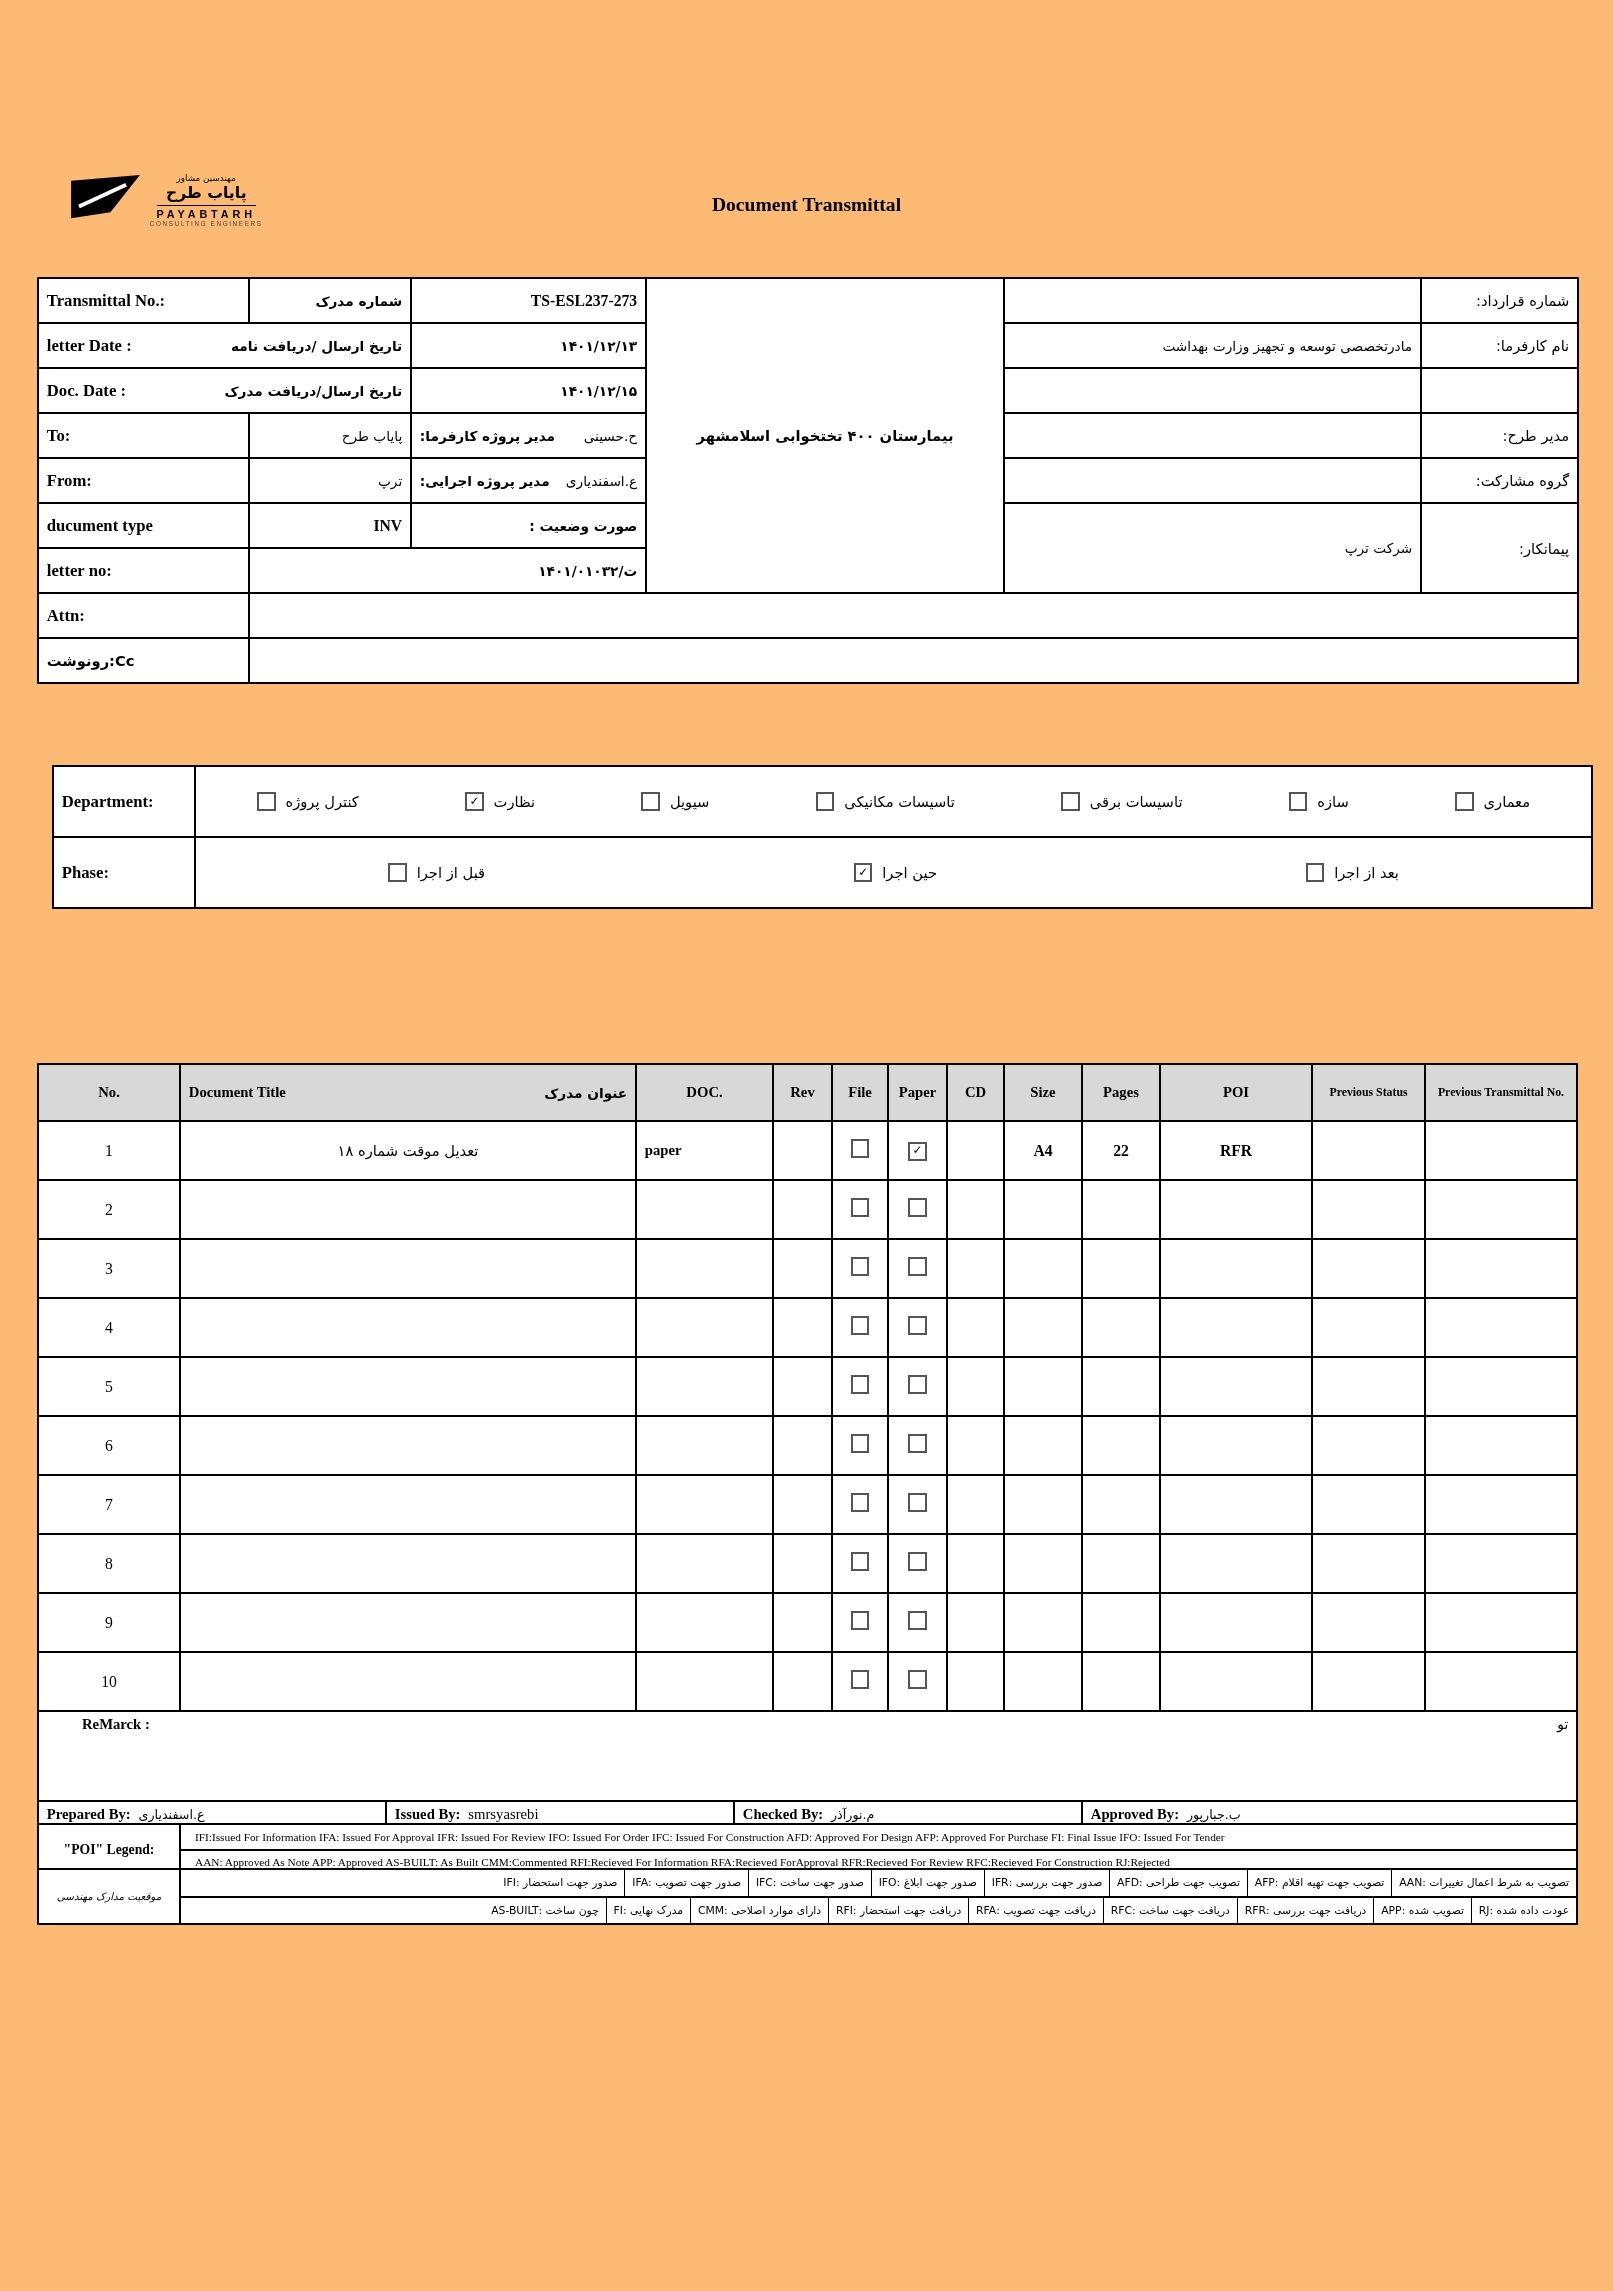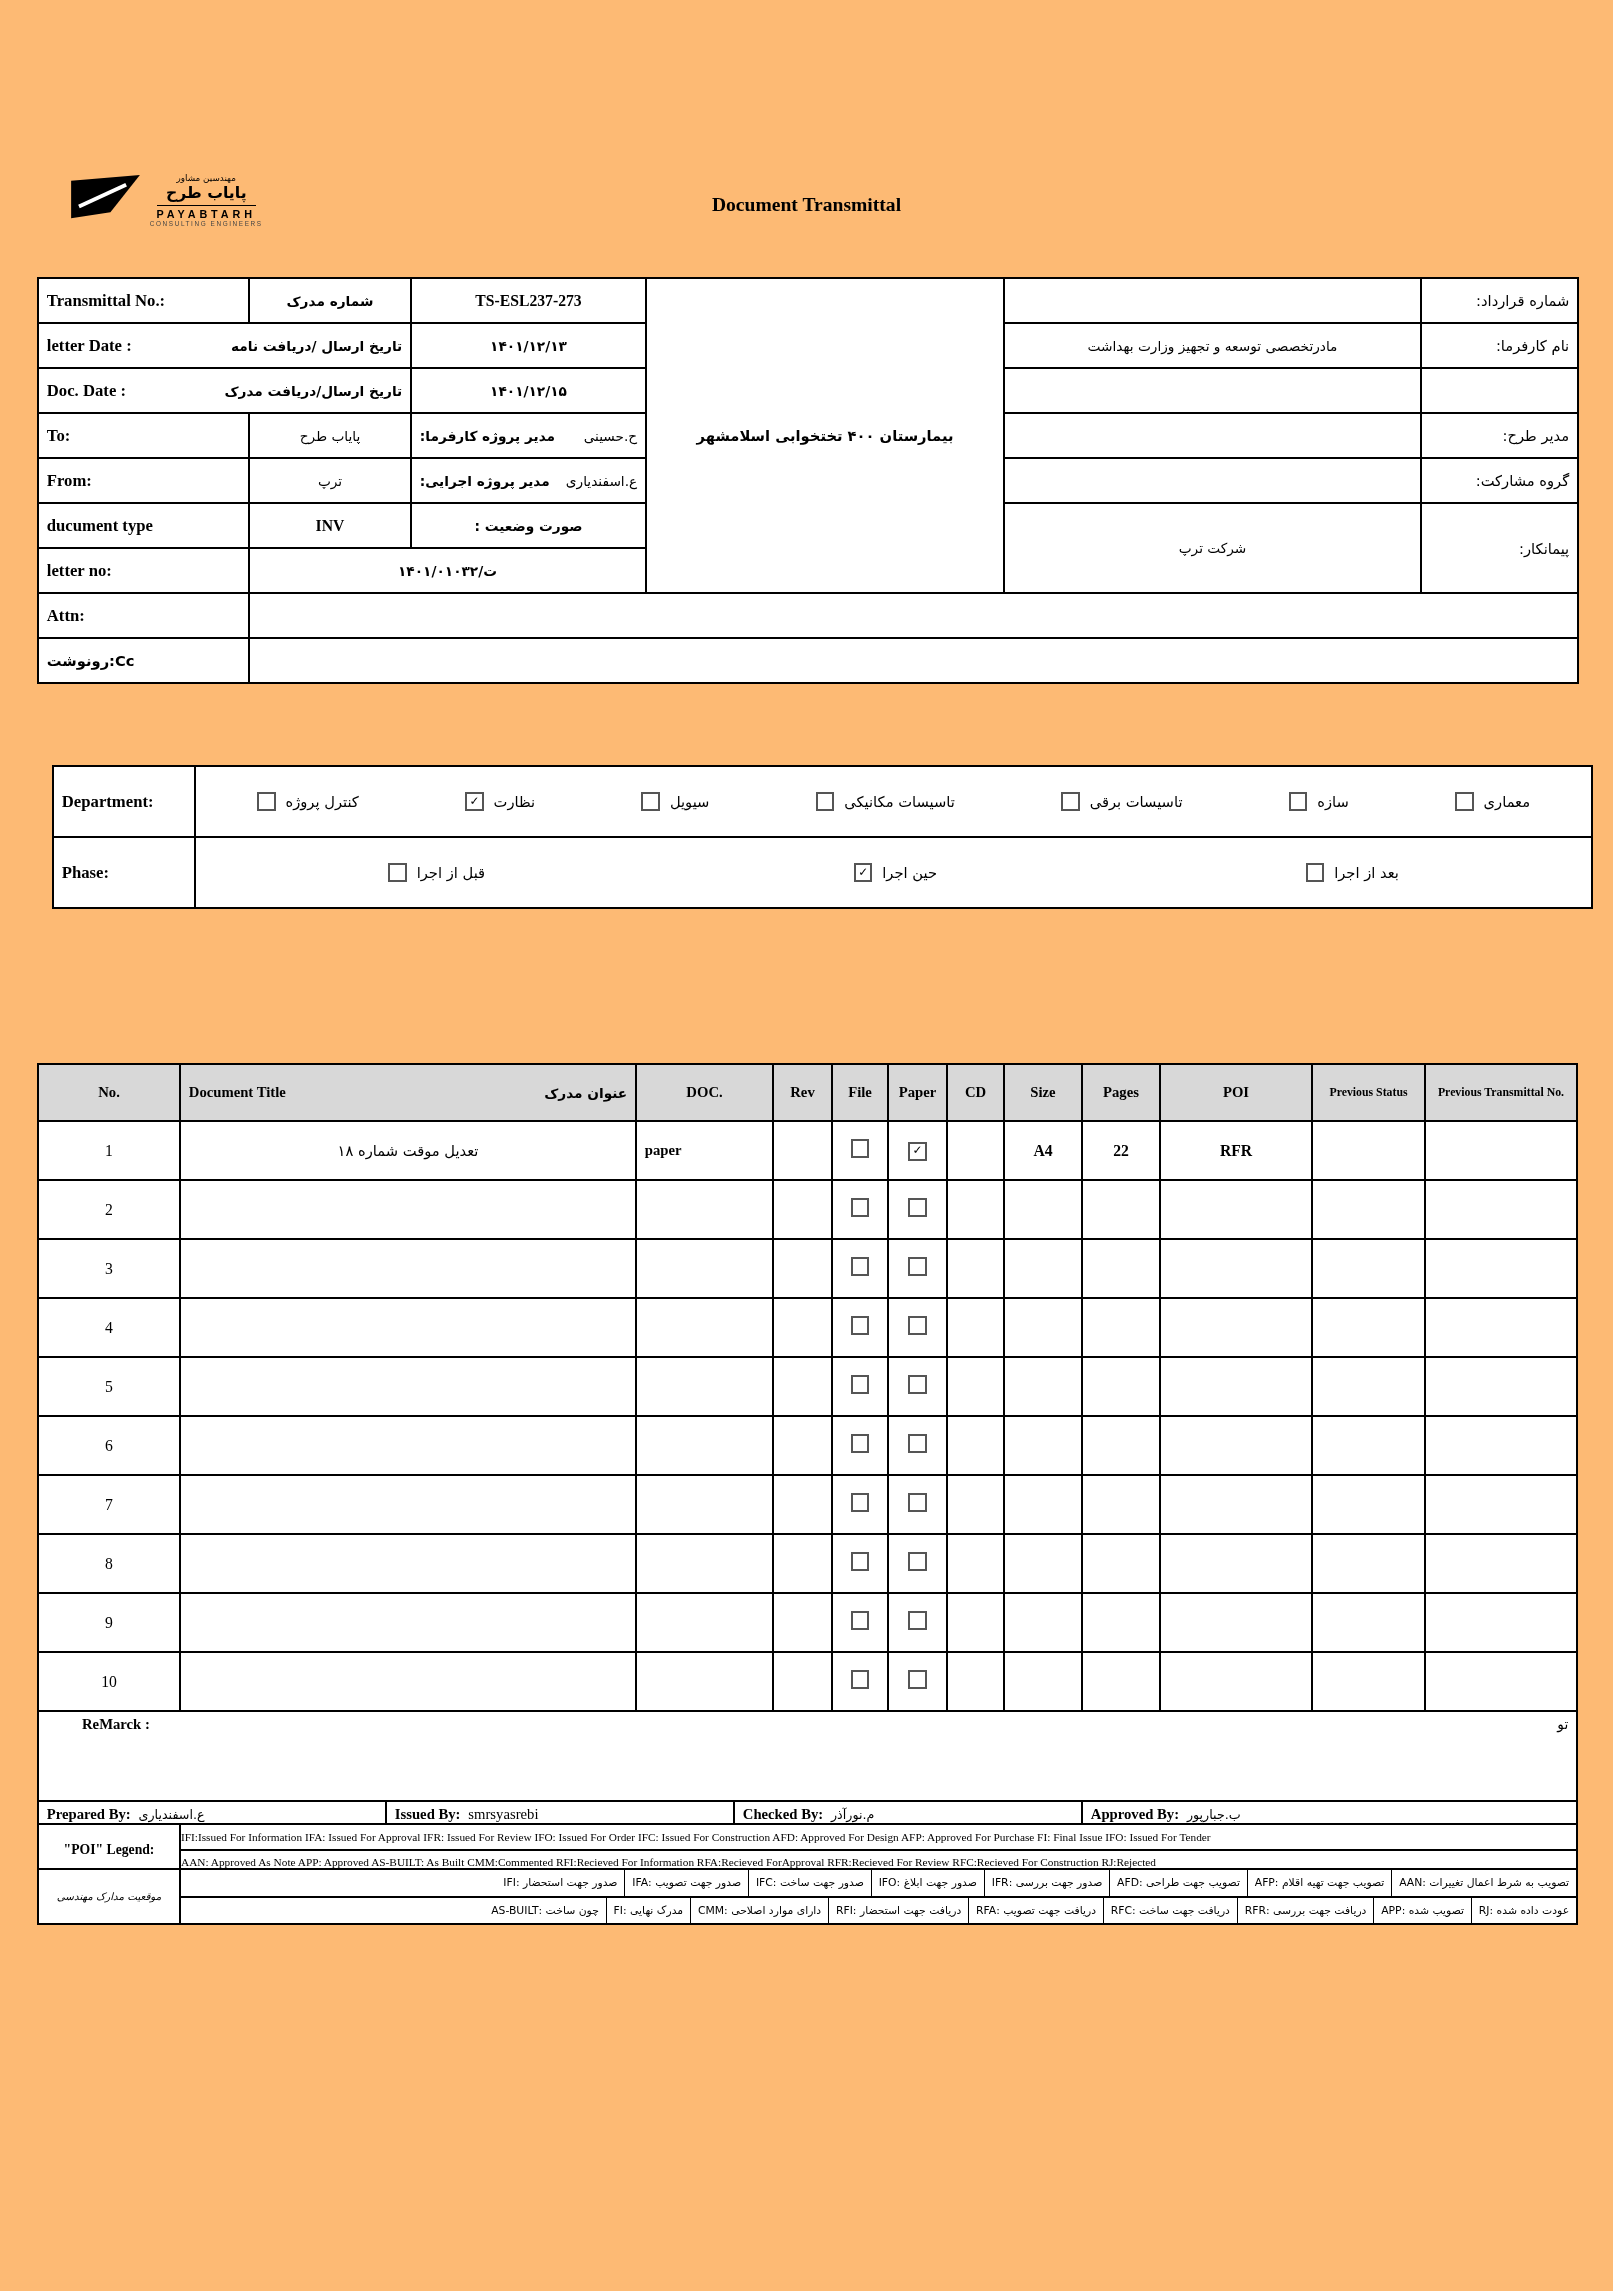--- a/index.html
+++ b/index.html
@@ -1,20 +1,20 @@
 <!DOCTYPE html>
 <html><head>
 <meta charset="utf-8">
 <style>
   html,body{margin:0;padding:0;background:#9a9a9a;}
   .page{position:relative;width:1613px;height:2292px;background:#fdba74;margin:0 auto;color:#000;overflow:hidden;}
   table{border-collapse:collapse;table-layout:fixed;position:absolute;left:37px;background:#fff;}
   td{border:2px solid #000;padding:0 7.8px;font-size:15.7px;font-family:"Liberation Serif",serif;overflow:hidden;white-space:nowrap;vertical-align:middle;}
   .b{font-weight:bold;}
-  .ctr{text-align:center;}
+  .ctr{text-align:right;}
   .lbl{font-weight:bold;font-size:16.7px;font-family:"Liberation Serif",serif;}
   .fa{font-family:"DejaVu Sans",sans-serif;font-size:13.7px;direction:rtl;}
   .rlbl{direction:rtl;text-align:right;font-weight:normal;font-size:14.7px;font-family:"DejaVu Sans",sans-serif;}
   .dualbox{display:flex;justify-content:space-between;align-items:center;width:100%;}
   .hospital{font-weight:bold;font-size:14.7px;white-space:normal;text-align:center;}
   .cb{width:14.7px;height:14.7px;border:2px solid #555;display:inline-flex;align-items:center;justify-content:center;
       font-size:11.8px;line-height:1;background:#fff;font-family:"DejaVu Sans",sans-serif;flex:0 0 auto;}
   
   .t1{top:277px;width:1539px;}
   .t1 td{height:43px;}
@@ -37,21 +37,21 @@
   .remark-cell{height:115px;vertical-align:top;padding-top:3.9px;padding-left:43px;}
   .remark-flex{display:flex;justify-content:space-between;align-items:flex-start;width:100%;}
   
   .tsig{top:1800px;width:1539px;}
   .tsig td{height:25.5px;font-size:14.7px;}
   .sigbox{display:flex;align-items:center;gap:7.8px;}
   .sigbox .lbl{font-size:14.7px;}
   .sigbox .fa{font-size:12.7px;}
   
   .tleg{top:1823px;width:1539px;}
-  .tleg td{height:23.5px;font-size:11.3px;padding:0 0;margin-top:40px;}
+  .tleg td{height:23.5px;font-size:11.3px;padding:0 14px;margin-top:40px;}
   .tleg .head{font-weight:bold;font-size:13.7px;text-align:center;}
   
   .tfa{top:1868px;width:1539px;}
   .tfa td{height:25.5px;padding:0;}
   .tfa .head{font-family:"DejaVu Sans",sans-serif;font-size:10.3px;text-align:center;font-style:italic;white-space:normal;line-height:1.1;padding:0 3.9px;}
   .segrow{display:flex;direction:rtl;align-items:center;width:100%;height:100%;}
   .seg{font-family:"DejaVu Sans",sans-serif;font-size:10.8px;direction:rtl;padding:0 6.9px;border-left:1.5px solid #000;
        display:flex;align-items:center;height:100%;white-space:nowrap;}
   .seg:last-child{border-left:none;text-align:center;}
   

